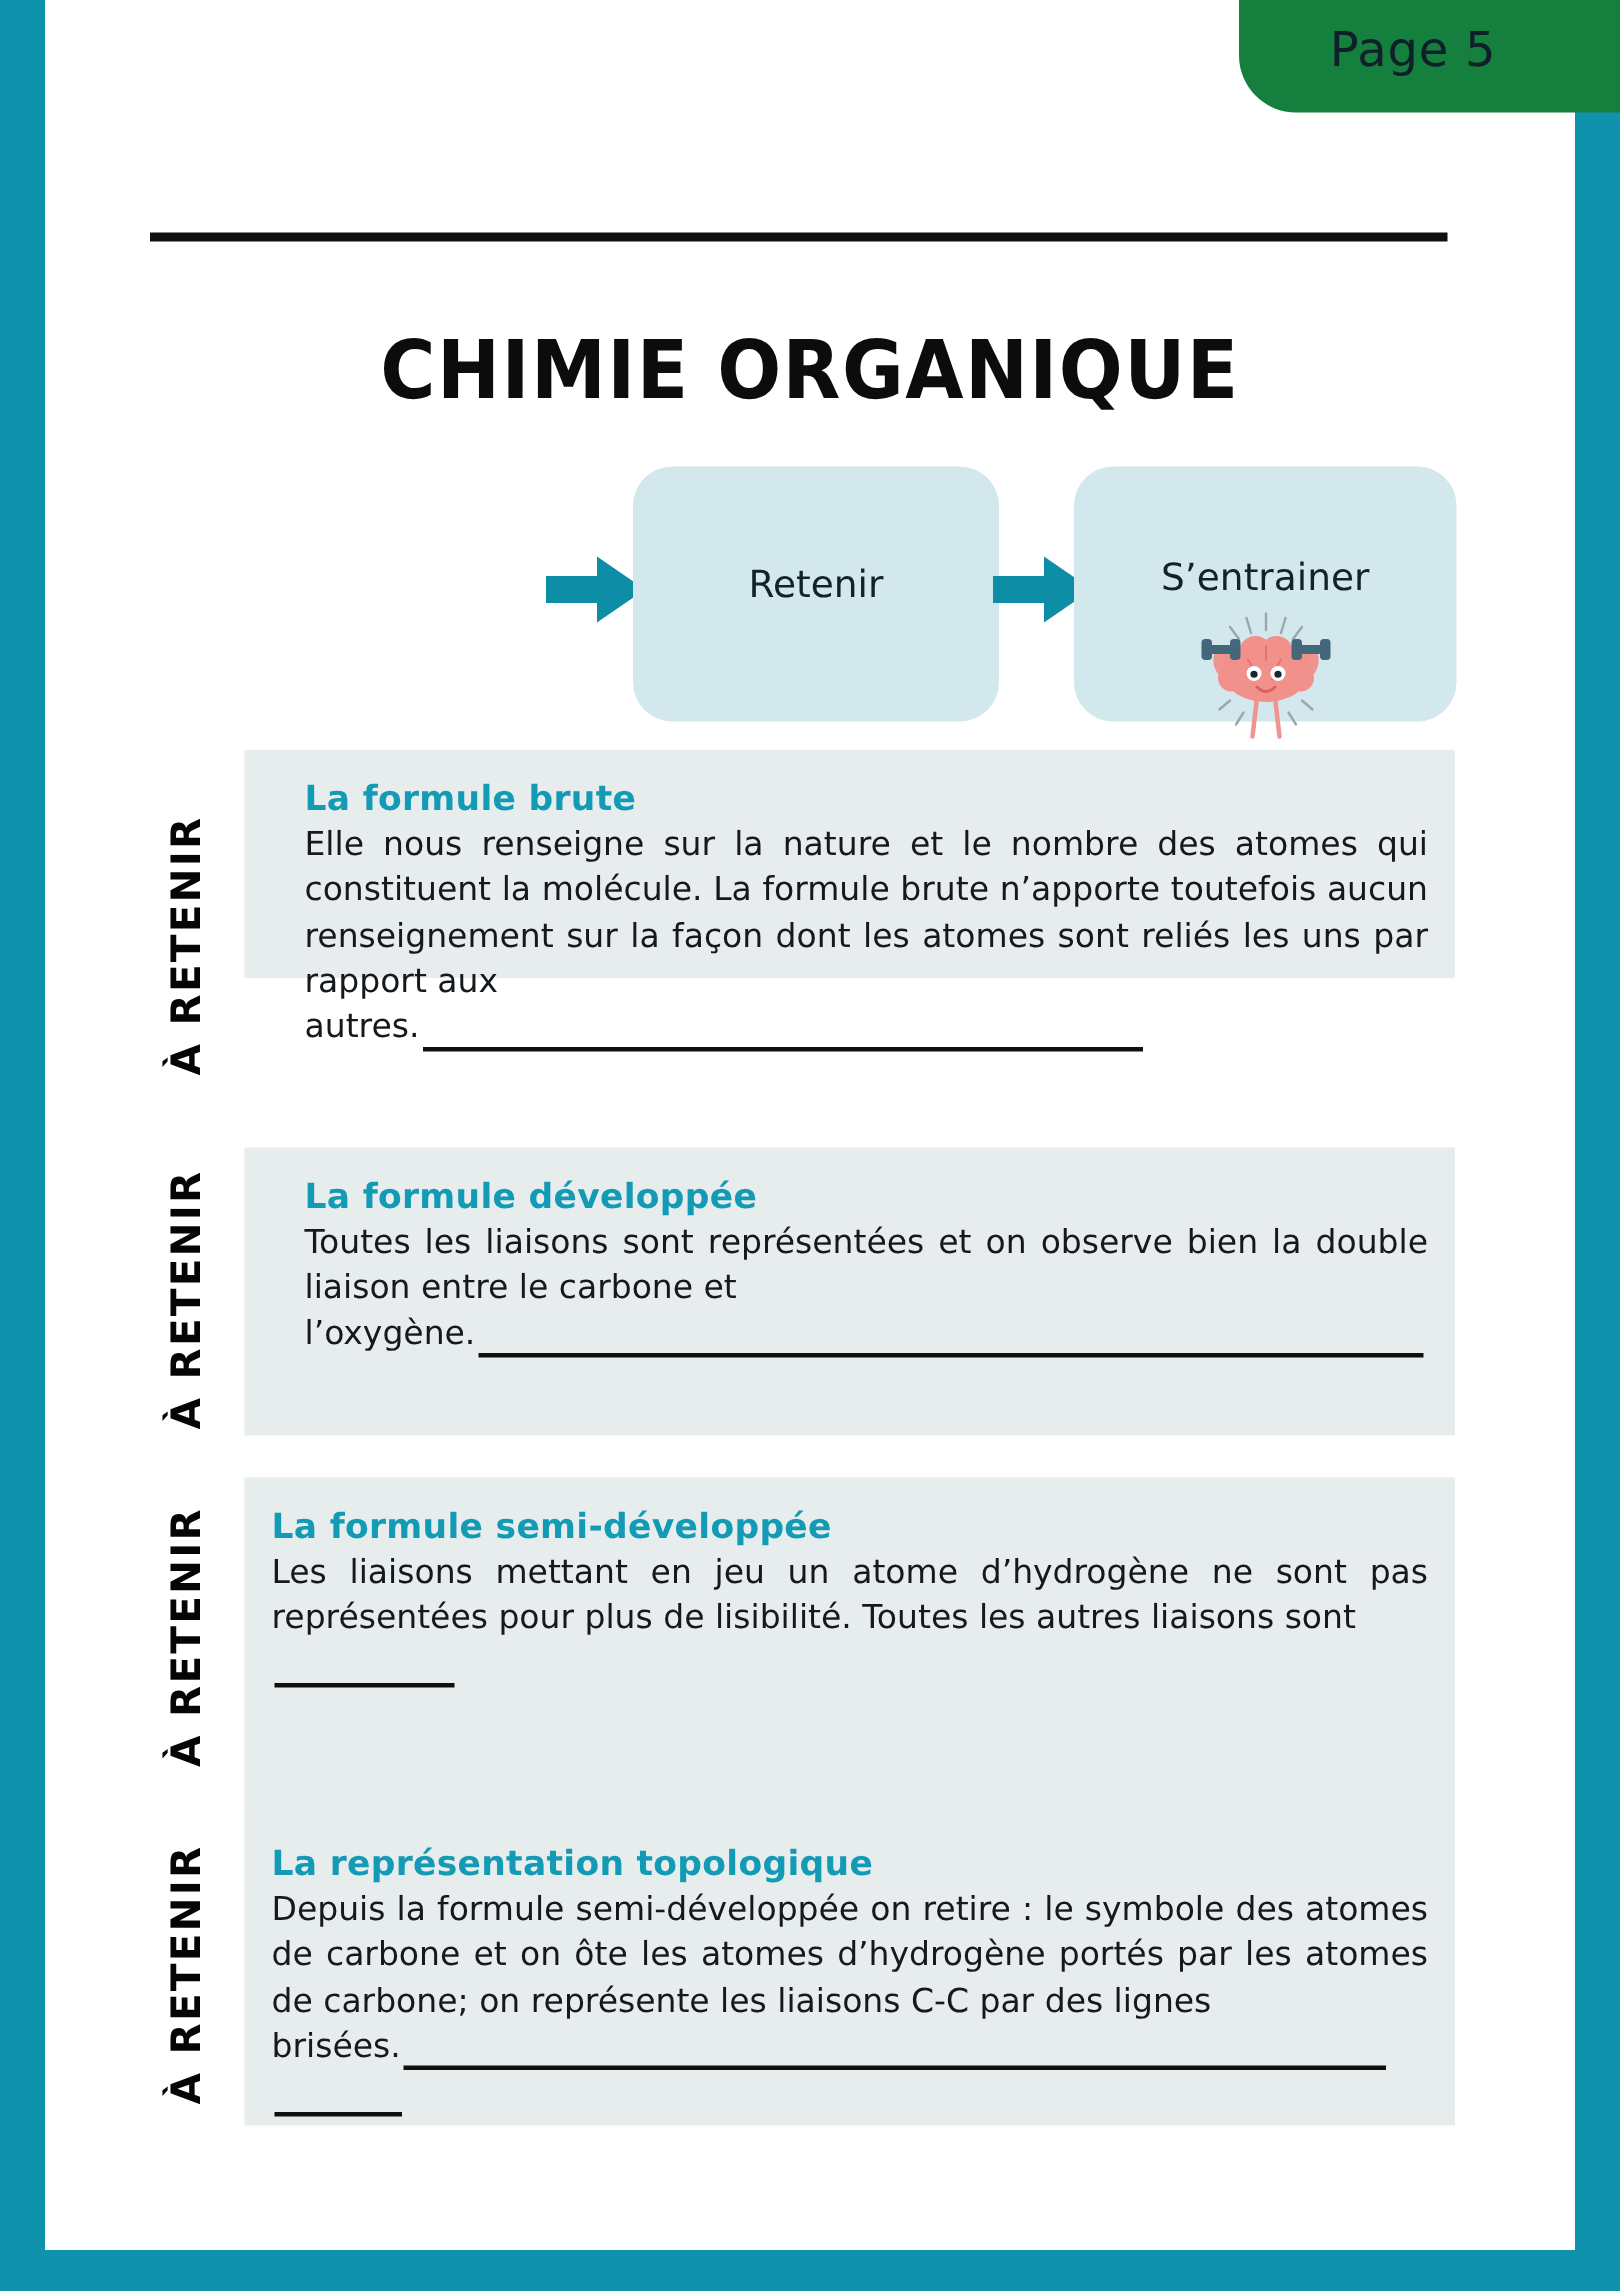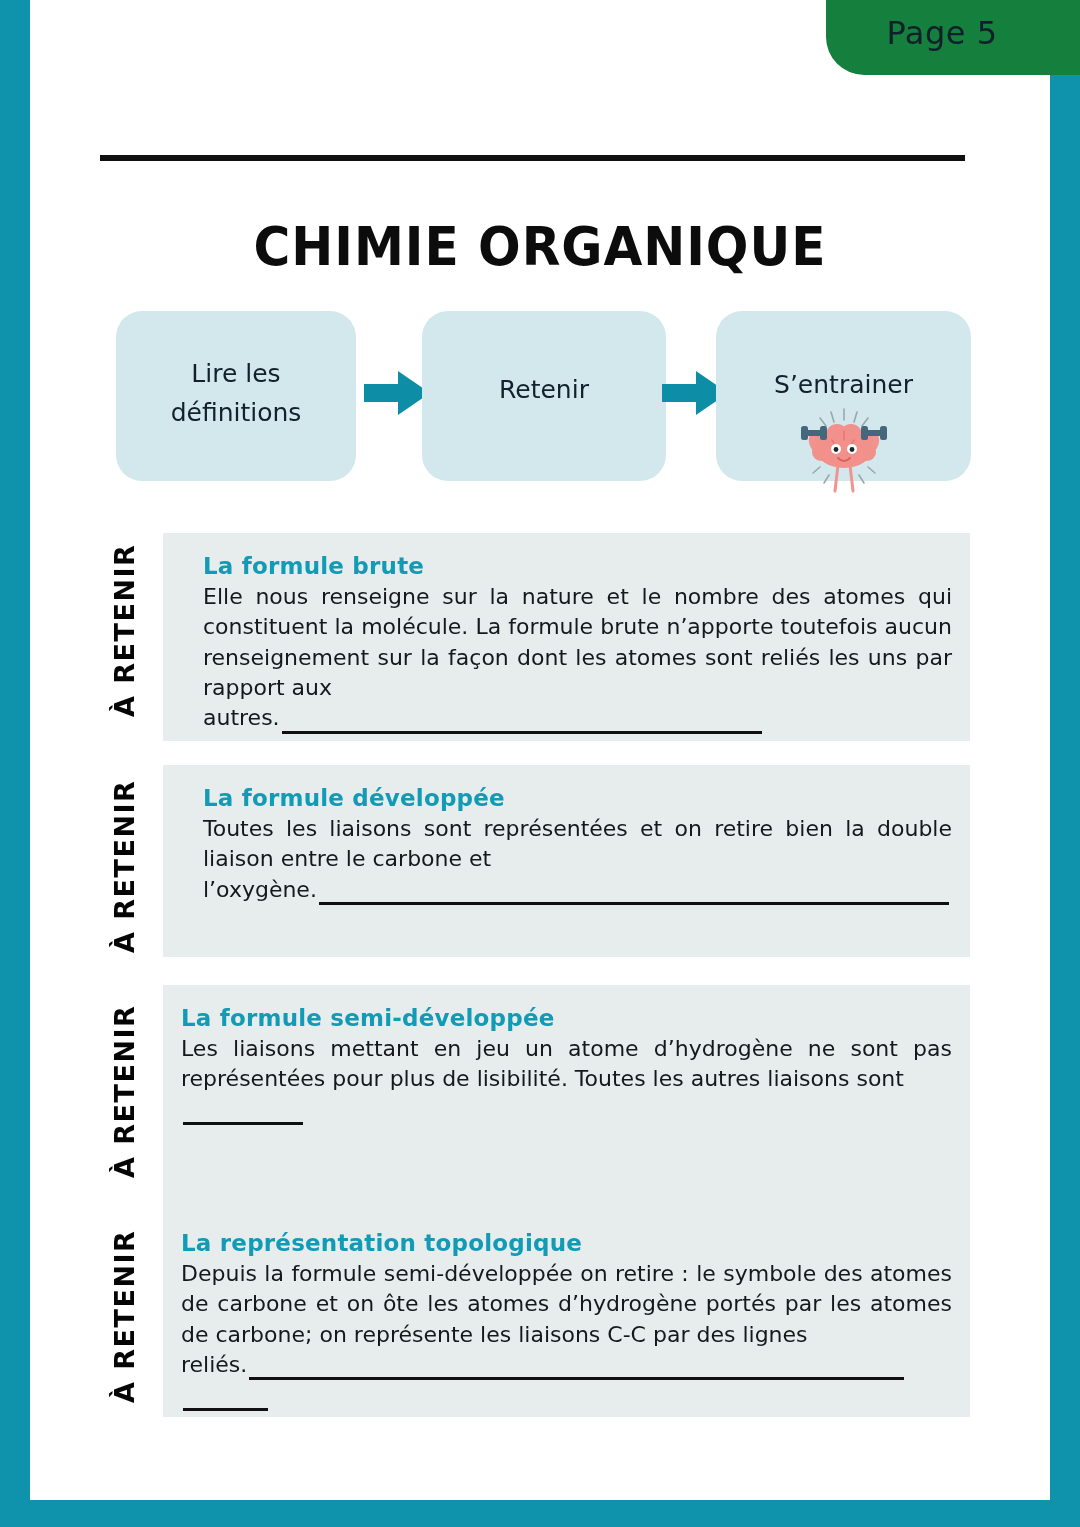--- a/index.html
+++ b/index.html
@@ -146,21 +146,21 @@
 
   
   .card {
     position: absolute;
     left: 163px;
     width: 807px;
     background: #e7eded;
     box-sizing: border-box;
     padding: 20px 18px 14px 18px;
   }
-  .card.c1 { top: 533px;  height: 208px; padding-left: 40px; }
+  .card.c1 { top: 500px;  height: 152px; padding-left: 40px; }
   .card.c2 { top: 765px;  height: 192px; padding-left: 40px; }
   .card.c3 { top: 985px;  height: 267px; }
   .card.c4 { top: 1210px; height: 207px; }
 
   .card-heading {
     font-size: 23px;
     font-weight: bold;
     color: #139ab5;
     margin: 0 0 3px 0;
     font-family: "DejaVu Sans", sans-serif;
@@ -221,23 +221,20 @@
     <div class="page-banner-label">Page 5</div>
   </div>
 
   <div class="class-line">Class: 1STL</div>
   <div class="header-rule"></div>
 
   <div class="doc-title">CHIMIE ORGANIQUE</div>
 
   <div class="steps">
 
-    <div class="step-box s1">
-      <div class="step-label">Lire les définitions</div>
-    </div>
 
     <svg class="arrow a1" viewBox="0 0 68 48">
       <path d="M0,15 L34,15 L34,2 L66,24 L34,46 L34,33 L0,33 Z" fill="#0d8ea6"></path>
     </svg>
 
     <div class="step-box s2">
       <div class="step-label">Retenir</div>
     </div>
 
     <svg class="arrow a2" viewBox="0 0 68 48">
@@ -317,21 +314,21 @@
       <div class="lastword"><span>autres.</span><span class="blank-rule" style="width:480px"></span></div>
     </div>
   </div>
 
   <div class="vtab v2">
       <span>À RETENIR</span>
     </div>
   <div class="card c2">
     <div class="card-heading">La formule développée</div>
     <div class="card-body">
-      <span>Toutes les liaisons sont représentées et on retire bien la double liaison entre le carbone et</span>
+      <span>Toutes les liaisons sont représentées et on observe bien la double liaison entre le carbone et</span>
       <div class="lastword"><span>l’oxygène.</span><span class="blank-rule" style="width:630px"></span></div>
     </div>
   </div>
 
   <div class="vtab v3">
       <span>À RETENIR</span>
     </div>
   <div class="card c3">
     <div class="card-heading">La formule semi-développée</div>
     <div class="card-body">
@@ -340,18 +337,18 @@
     </div>
   </div>
 
   <div class="vtab v4">
       <span>À RETENIR</span>
     </div>
   <div class="card c4">
     <div class="card-heading">La représentation topologique</div>
     <div class="card-body">
       <span>Depuis la formule semi-développée on retire : le symbole des atomes de carbone et on ôte les atomes d’hydrogène portés par les atomes de carbone; on représente les liaisons C-C par des lignes</span>
-      <div class="lastword"><span>reliés.</span><span class="blank-rule" style="width:655px"></span></div>
+      <div class="lastword"><span>brisées.</span><span class="blank-rule" style="width:655px"></span></div>
       <div class="lastword"><span class="blank-rule short" style="width:85px"></span></div>
     </div>
   </div>
 
 </div>
 
 </body></html>

